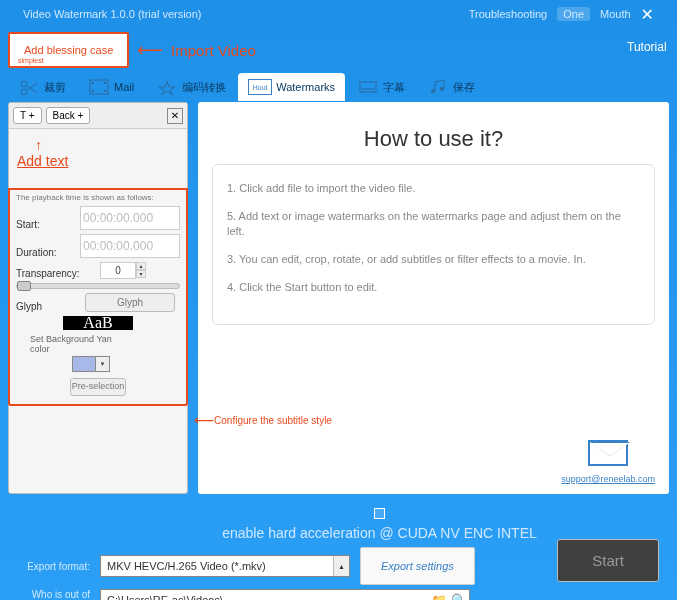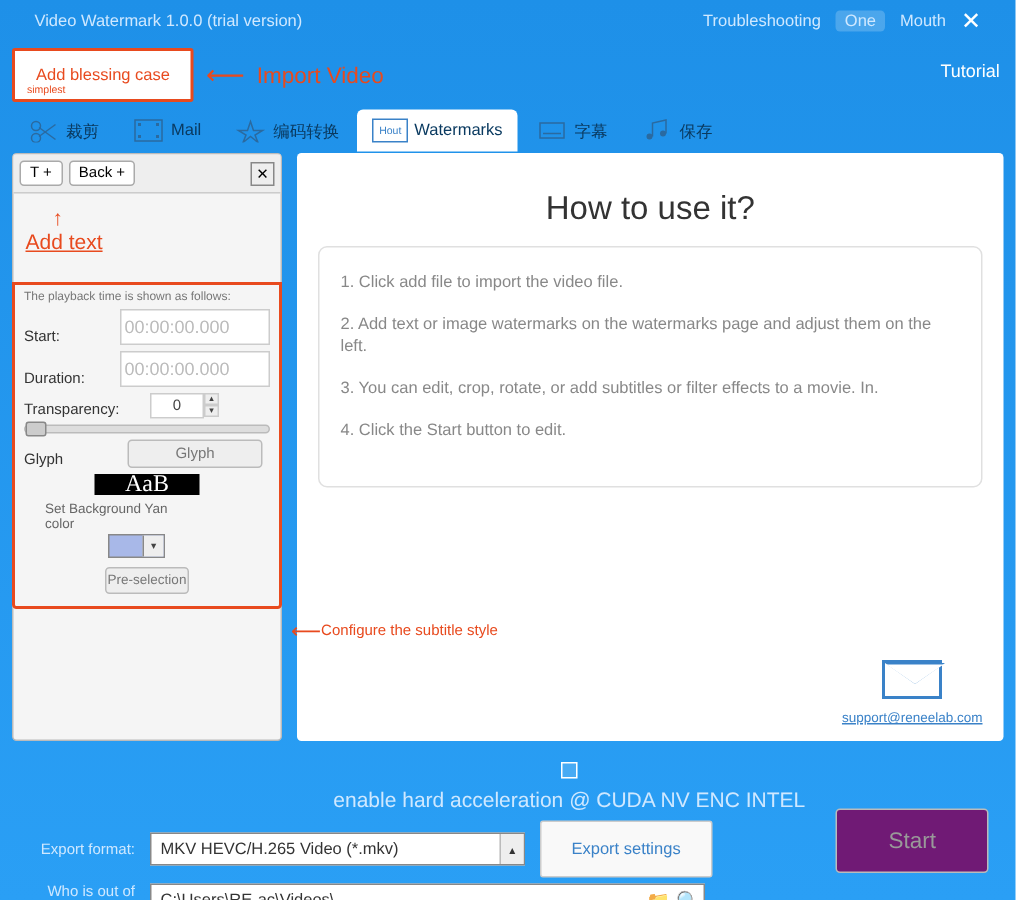--- a/index.html
+++ b/index.html
@@ -65,22 +65,22 @@
   .config-arrow { color:#e84a1e; font-size:14px; }
 
   .bottom { padding: 4px 10px; color: #fff; font-size: 11px; }
   .hwaccel { display: flex; align-items: center; gap: 6px; margin: 2px 0 6px 82px; color: #cfe8ff; font-size: 14px; flex-direction: column; }
   .hwaccel .cb { width: 11px; height: 11px; border: 1px solid #fff; background: rgba(255,255,255,.15); }
   .bottom-row { display: flex; align-items: center; gap: 10px; margin: 4px 0; }
   .bottom-row .lbl { width: 80px; text-align: right; font-size: 10px; color:#cfe8ff; }
   .format-select { flex: 0 0 250px; display: flex; background: #fff; border: 1px solid #888; }
   .format-select .txt { flex:1; padding: 4px 6px; color: #333; font-size: 11px; }
   .format-select .dd { width: 16px; background:#eee; border-left:1px solid #bbb; display:flex; align-items:center; justify-content:center; font-size:8px; color:#333;}
-  .export-settings { background: #f9f9f9; border:1px solid #ccc; padding: 12px 20px; color: #3a82c8; font-size: 11px; border-radius: 2px; }
-  .start-btn { background: #701a75; border: 1px solid #bbb; border-radius: 3px; padding: 12px 34px; color: #999; font-size: 15px; position: absolute; right: 18px; bottom: 18px; margin-left: 24px; }
+  .export-settings { background: #f9f9f9; border:1px solid #ccc; padding: 12px 20px; color: #3a82c8; font-size: 11px; border-radius: 2px; font-style: italic; }
+  .start-btn { background: #404040; border: 1px solid #bbb; border-radius: 3px; padding: 12px 34px; color: #999; font-size: 15px; position: absolute; right: 18px; bottom: 18px; margin-left: 24px; }
   .path-input { flex: 0 0 370px; display: flex; background: #fff; border: 1px solid #888; align-items:center;}
   .path-input .txt { flex:1; padding: 4px 6px; color: #333; font-size: 11px; }
   .path-input .ic { width: 20px; text-align:center; color:#3a82c8; font-size:13px; }
 
   svg { display:block; }
 </style>
 </head>
 <body>
 
 <div class="titlebar">
@@ -207,21 +207,21 @@
           <div class="dd">▾</div>
         </div>
       <div class="preselect">Pre-selection</div>
     </div>
   </div>
 
   <div class="right-panel">
     <div class="how-title">How to use it?</div>
     <div class="steps">
       <p>1. Click add file to import the video file.</p>
-      <p>2. Add text or image watermarks on the watermarks page and adjust them on the left.</p>
+      <p>5. Add text or image watermarks on the watermarks page and adjust them on the left.</p>
       <p>3. You can edit, crop, rotate, or add subtitles or filter effects to a movie. In.</p>
       <p>4. Click the Start button to edit.</p>
     </div>
     <div class="support">
       <div class="mail"></div>
       <a>support@reneelab.com</a>
     </div>
   </div>
 </div>
 

